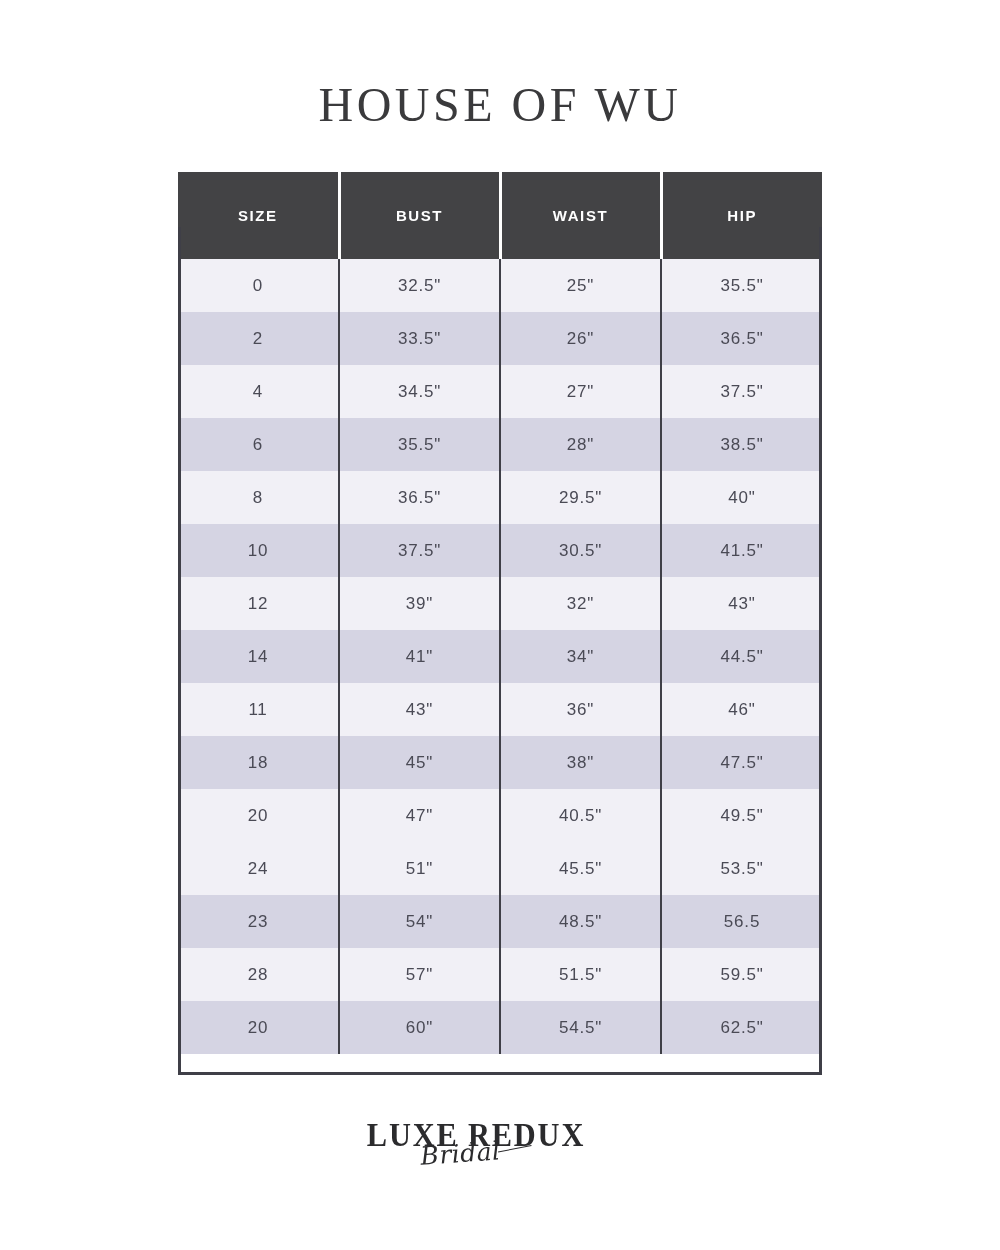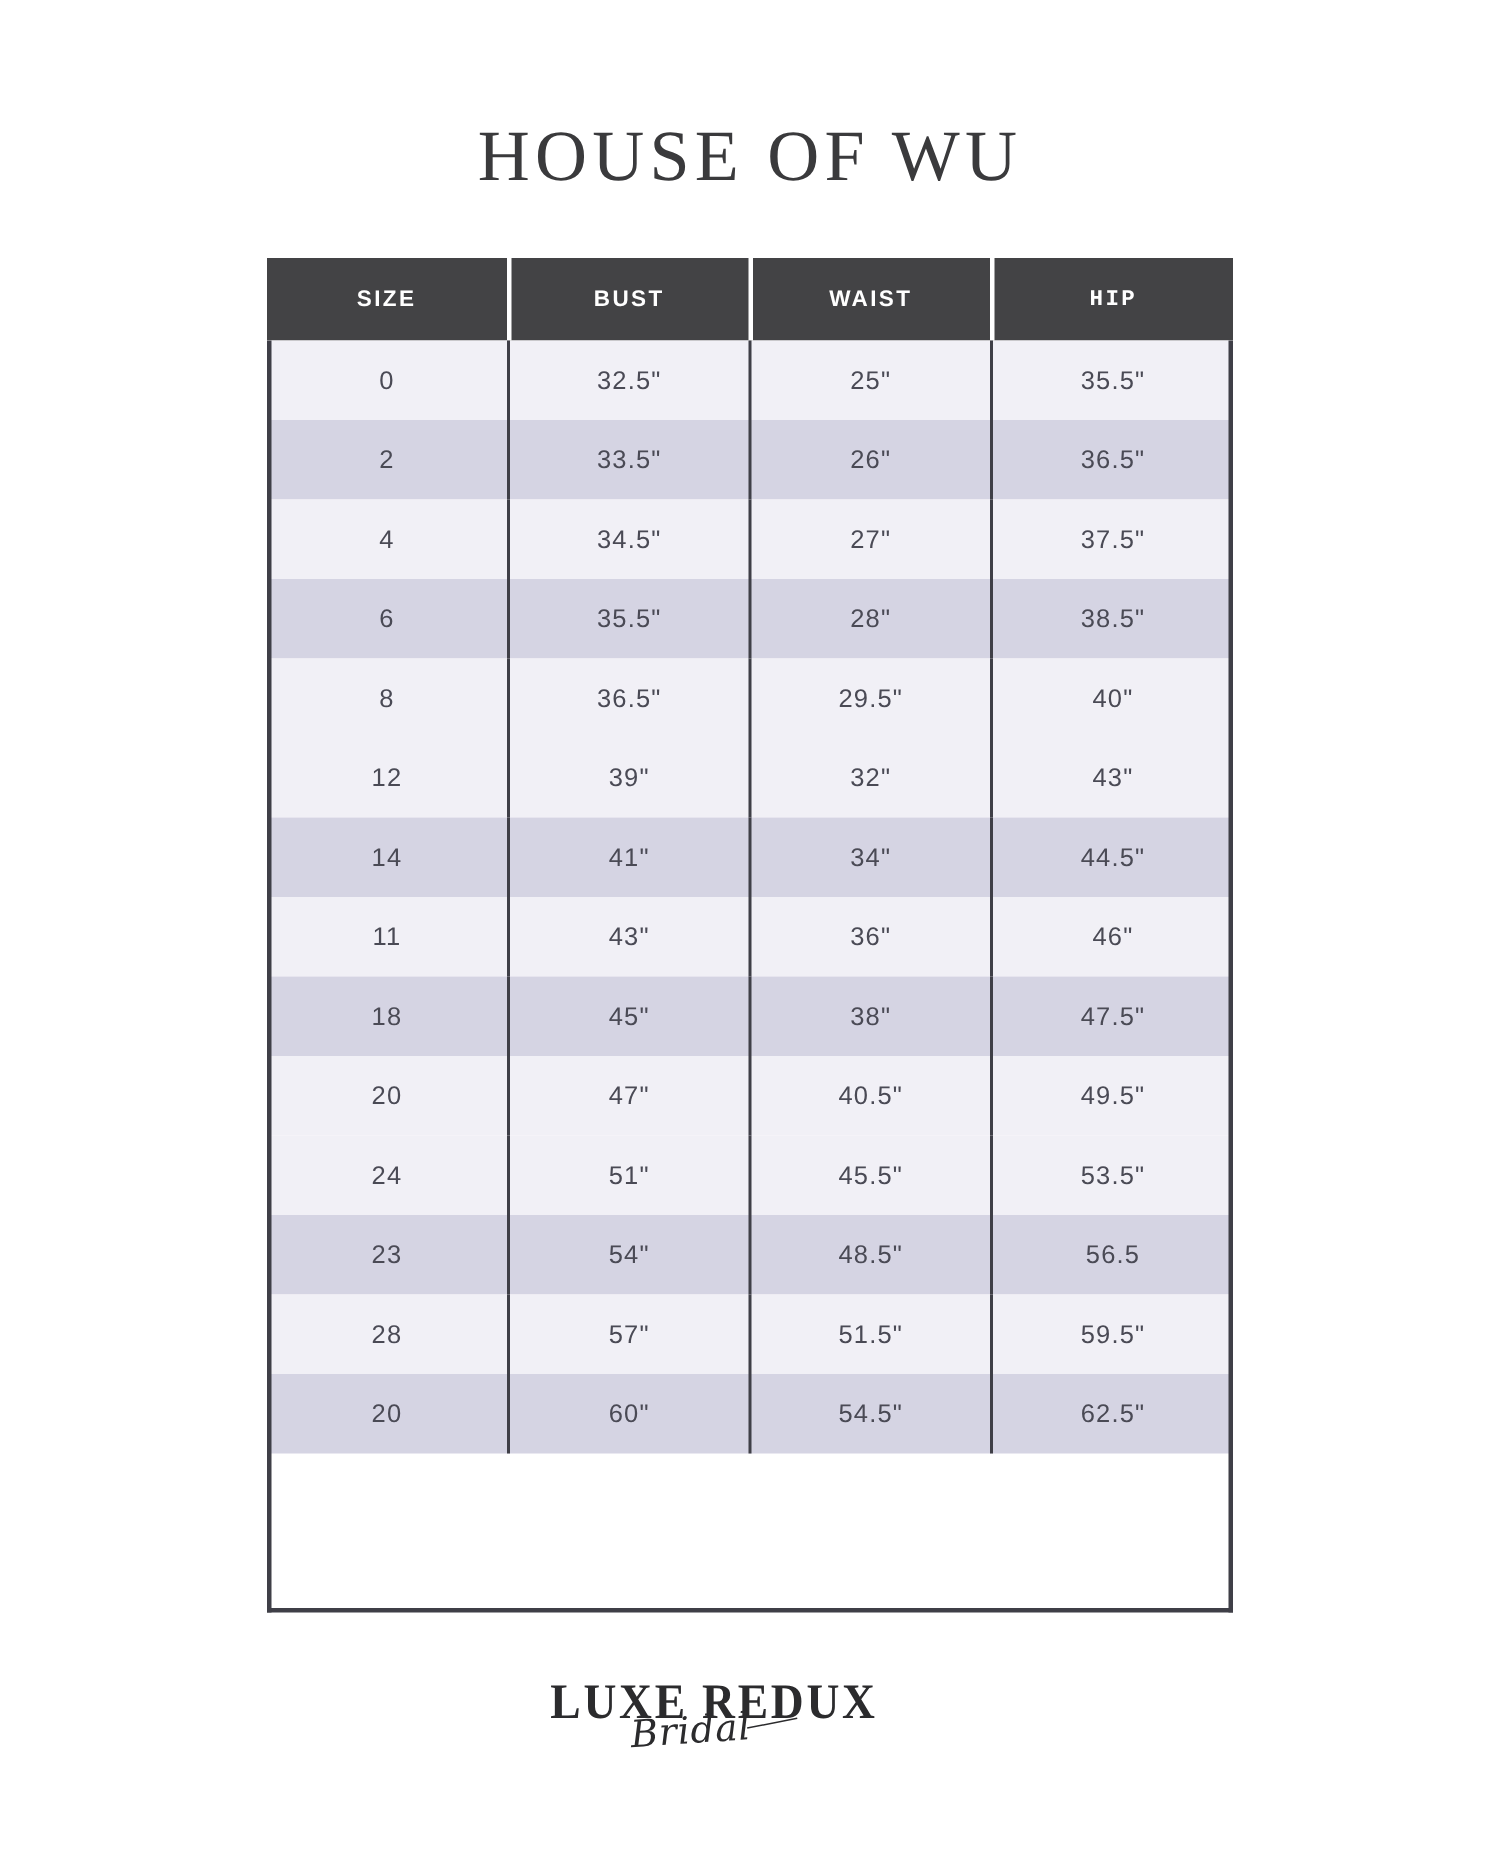--- a/index.html
+++ b/index.html
@@ -60,24 +60,24 @@
     font-size: 15px;
     font-weight: bold;
     letter-spacing: 1.6px;
     height: 55px;
     text-align: center;
     vertical-align: middle;
     border-left: 3px solid #ffffff;
     border-right: 3px solid #ffffff;
     border-top: 0;
     border-bottom: 0;
-    padding: 0;
+    padding: 16px;
   }
   .size-table thead th:first-child { border-left: 0; }
-  .size-table thead th:last-child  { border-right: 0; font-family: Liberation Mono, monospace; }
+  .size-table thead th:last-child  { border-right: 0; }
 
   .size-table tbody td {
     height: 53px;
     text-align: center;
     vertical-align: middle;
     font-size: 17px;
     color: #4a4a55;
     letter-spacing: 0.8px;
     border-left: 2px solid #3f3f47;
     padding: 0;
@@ -187,20 +187,26 @@
             <td>35.5"</td>
             <td>28"</td>
             <td>38.5"</td>
           </tr>
           <tr class="row-light">
             <td>8</td>
             <td>36.5"</td>
             <td>29.5"</td>
             <td>40"</td>
           </tr>
+          <tr class="row-dark">
+            <td>10</td>
+            <td>37.5"</td>
+            <td>30.5"</td>
+            <td>41.5"</td>
+          </tr>
           <tr class="row-light">
             <td>12</td>
             <td>39"</td>
             <td>32"</td>
             <td>43"</td>
           </tr>
           <tr class="row-dark">
             <td>14</td>
             <td>41"</td>
             <td>34"</td>

